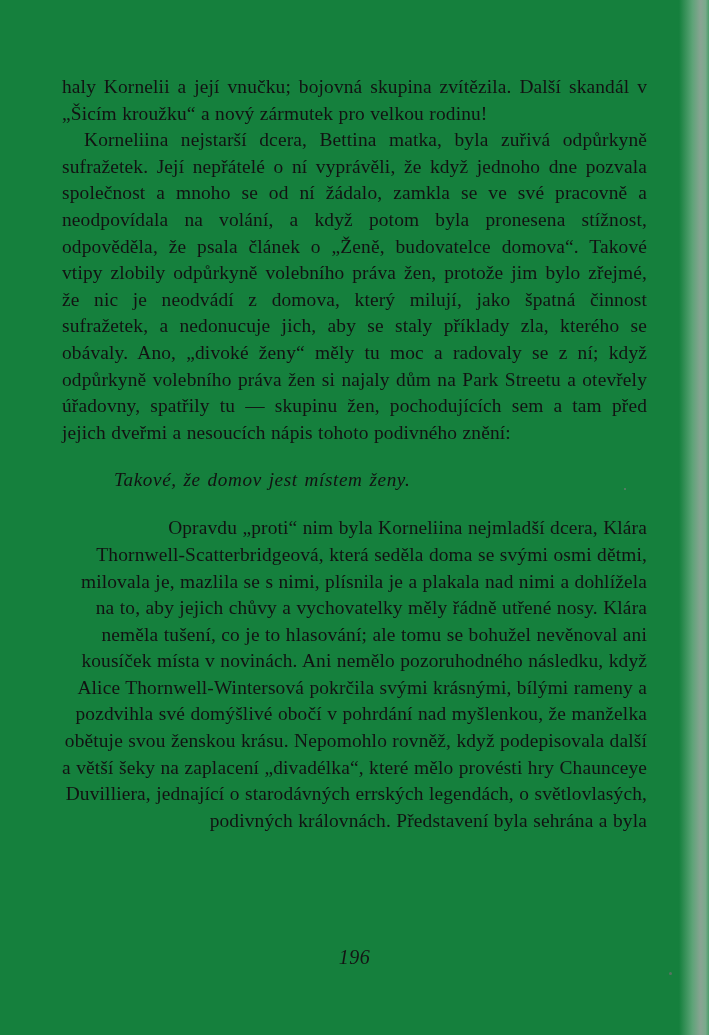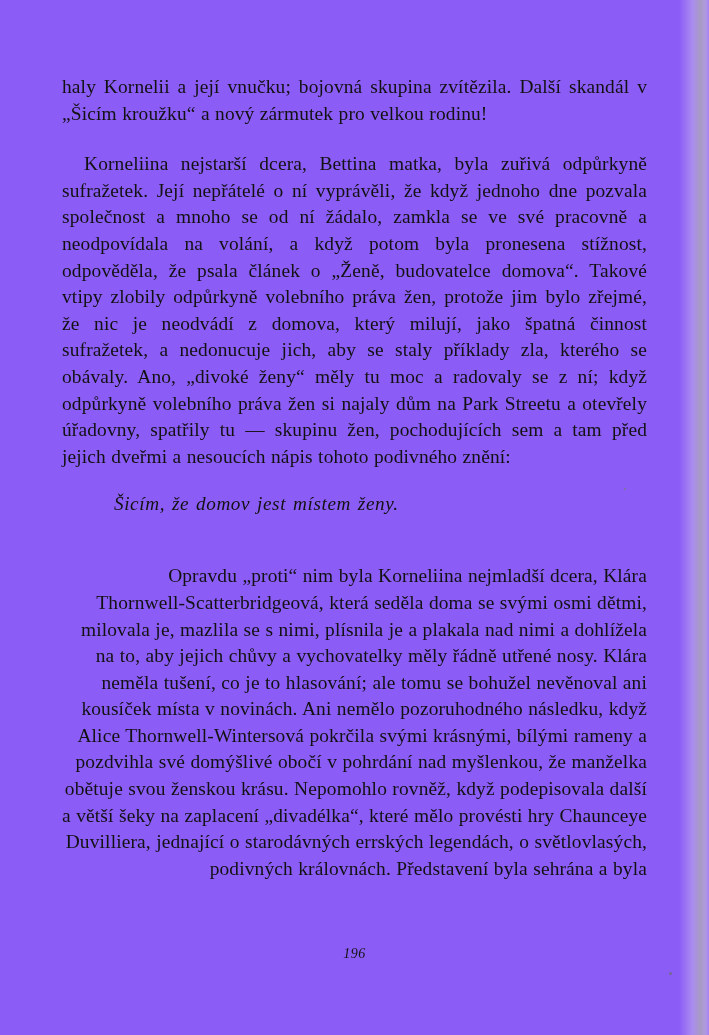--- a/index.html
+++ b/index.html
@@ -4,21 +4,21 @@
 <style>
   html, body {
     margin: 0;
     padding: 0;
     background: #ffffff;
   }
   #page {
     position: relative;
     width: 709px;
     height: 1035px;
-    background: #8b5cf6;
+    background: #15803d;
     overflow: hidden;
     font-family: "Liberation Serif", "DejaVu Serif", serif;
     color: #121212;
   }
 
   
   #gutter-shadow {
     position: absolute;
     top: 0;
     right: 0;
@@ -65,21 +65,20 @@
     text-justify: inter-word;
     font-size: 19.4px;
     line-height: 26.6px;
     letter-spacing: 0.15px;
     word-spacing: 0.4px;
     text-indent: 0;
     hyphens: none;
   }
   p.body-par.indented {
     text-indent: 22px;
-    margin-top: 24px;
   }
   p.body-par:last-child {
     text-align: right;
   }
 
   .quote-block {
     margin: 0;
     padding: 20px 0 22px 52px;
   }
   .quote-line {
@@ -94,38 +93,38 @@
     padding-left: 2px;
   }
 
   #page-number {
     position: absolute;
     left: 0;
     right: 0;
     top: 946px;
     text-align: center;
     font-style: italic;
-    font-size: 14px;
+    font-size: 20px;
     letter-spacing: 0.5px;
     color: #141414;
   }
 </style>
 </head>
 <body>
 
 <div id="page">
 
   <div id="text-column">
 
     <p class="body-par">haly Kornelii a její vnučku; bojovná skupina zvítězila. Další skandál v „Šicím kroužku“ a nový zármutek pro velkou rodinu!</p>
 
     <p class="body-par indented">Korneliina nejstarší dcera, Bettina matka, byla zuřivá odpůrkyně sufražetek. Její nepřátelé o ní vyprávěli, že když jednoho dne pozvala společnost a mnoho se od ní žádalo, zamkla se ve své pracovně a neodpovídala na volání, a když potom byla pronesena stížnost, odpověděla, že psala článek o „Ženě, budovatelce domova“. Takové vtipy zlobily odpůrkyně volebního práva žen, protože jim bylo zřejmé, že nic je neodvádí z domova, který milují, jako špatná činnost sufražetek, a nedonucuje jich, aby se staly příklady zla, kterého se obávaly. Ano, „divoké ženy“ měly tu moc a radovaly se z ní; když odpůrkyně volebního práva žen si najaly dům na Park Streetu a otevřely úřadovny, spatřily tu — skupinu žen, pochodujících sem a tam před jejich dveřmi a nesoucích nápis tohoto podivného znění:</p>
 
     <div class="quote-block">
-      <div class="quote-line">Šicím, že domov jest místem ženy.</div>
+      <div class="quote-line">Takové, že domov jest místem ženy.</div>
     </div>
 
     <p class="body-par indented">Opravdu „proti“ nim byla Korneliina nejmladší dcera, Klára Thornwell-Scatterbridgeová, která seděla doma se svými osmi dětmi, milovala je, mazlila se s nimi, plísnila je a plakala nad nimi a dohlížela na to, aby jejich chůvy a vychovatelky měly řádně utřené nosy. Klára neměla tušení, co je to hlasování; ale tomu se bohužel nevěnoval ani kousíček místa v novinách. Ani nemělo pozoruhodného následku, když Alice Thornwell-Wintersová pokrčila svými krásnými, bílými rameny a pozdvihla své domýšlivé obočí v pohrdání nad myšlenkou, že manželka obětuje svou ženskou krásu. Nepomohlo rovněž, když podepisovala další a větší šeky na zaplacení „divadélka“, které mělo provésti hry Chaunceye Duvilliera, jednající o starodávných errských legendách, o světlovlasých, podivných královnách. Představení byla sehrána a byla</p>
 
   </div>
 
   <div id="page-number">196</div>
 
   <div id="gutter-shadow"></div>
   <div id="page-speck-right"></div>

